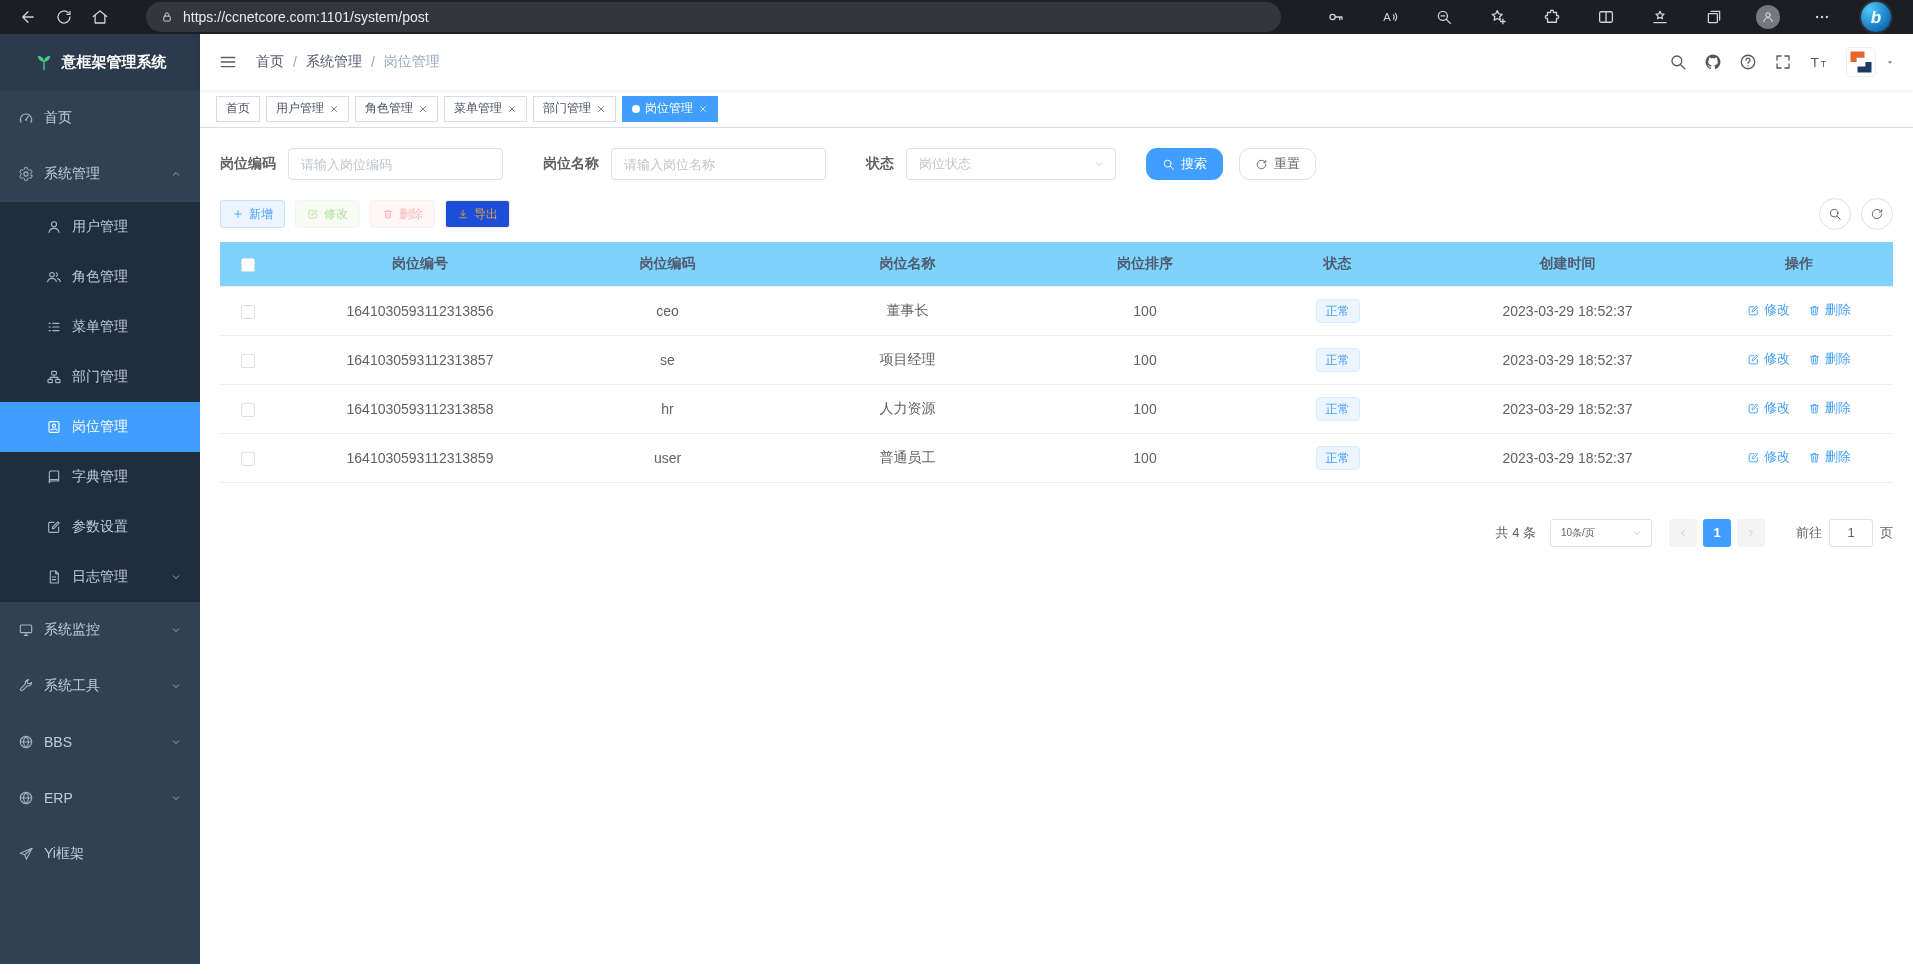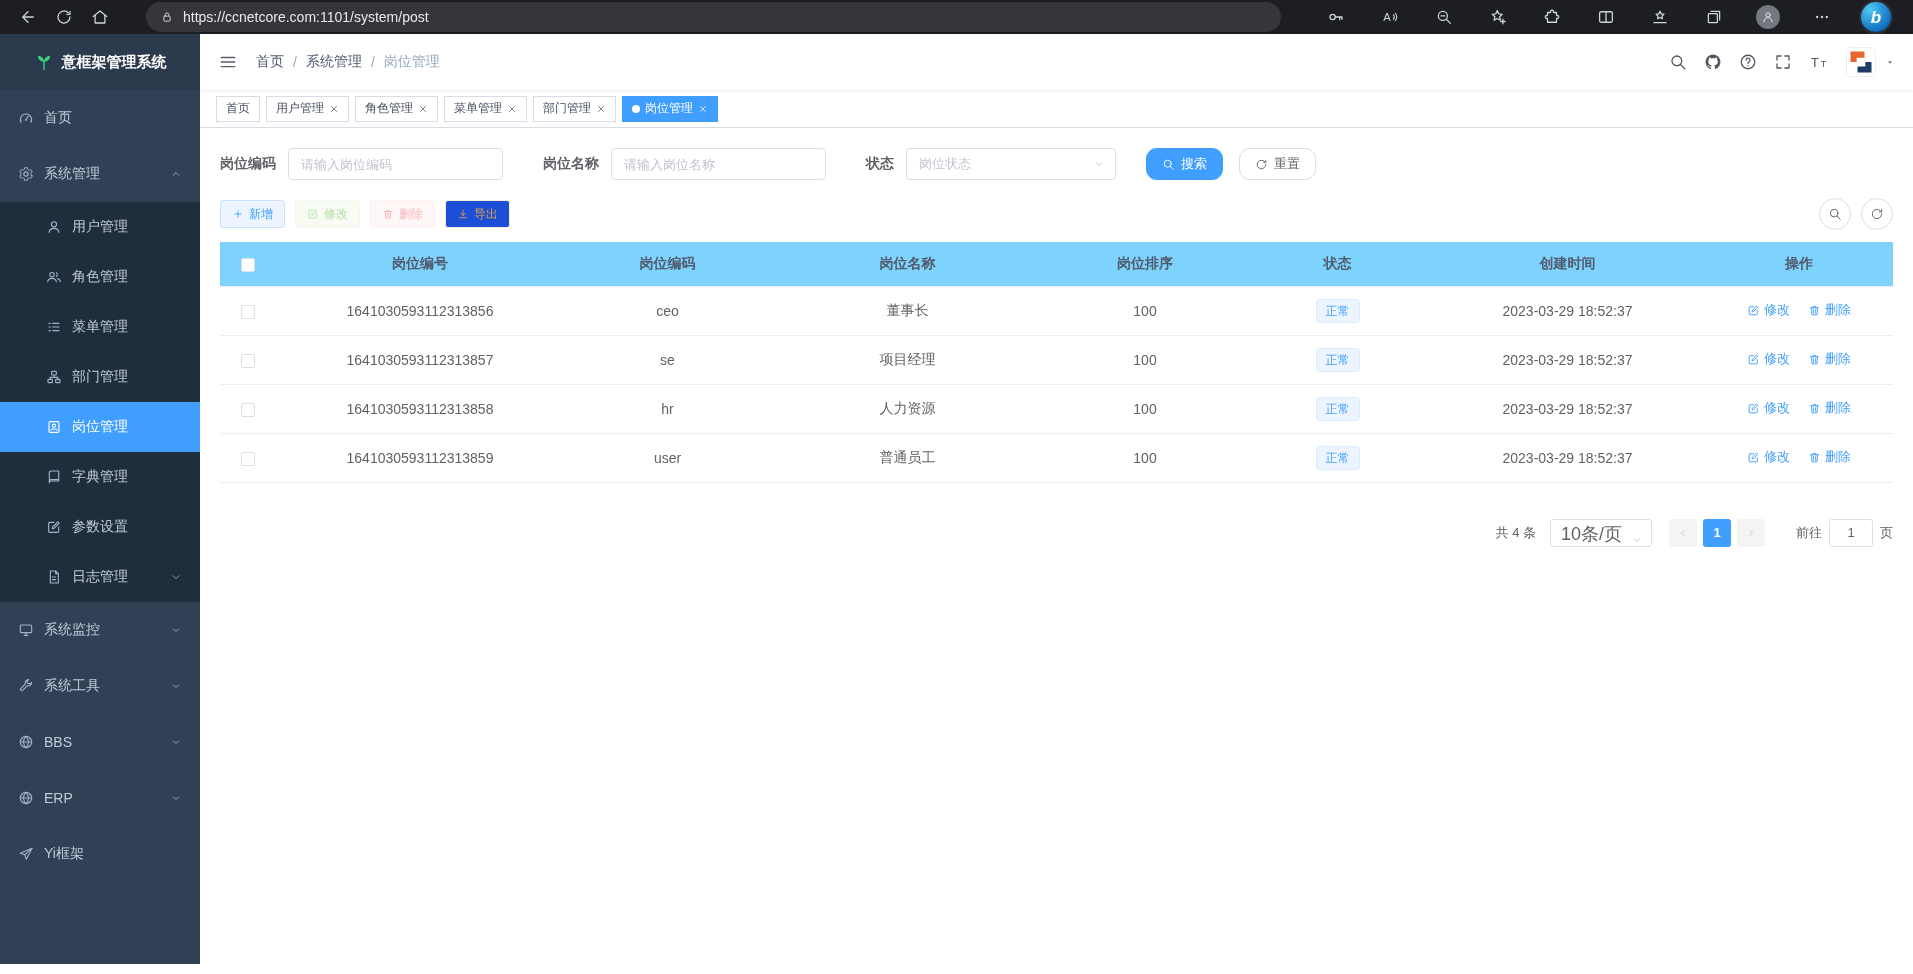--- a/index.html
+++ b/index.html
@@ -82,21 +82,21 @@
   table{width:100%;border-collapse:collapse;table-layout:fixed}
   th{height:44px;background:#7dd3fc;color:#515a6e;font-size:14px;font-weight:700;border-bottom:1px solid #ebeef5;text-align:center;white-space:nowrap}
   td{height:49px;border-bottom:1px solid #ebeef5;font-size:14px;color:#606266;text-align:center;white-space:nowrap}
   .checkbox{width:14px;height:14px;border:1px solid #dcdfe6;border-radius:2px;display:inline-block;background:#fff;vertical-align:middle;cursor:pointer}
   .tag{display:inline-block;height:24px;line-height:22px;padding:0 9px;background:#ecf5ff;border:1px solid #d9ecff;color:#409eff;font-size:12px;border-radius:4px}
   .rlink{color:#409eff;font-size:13px;display:inline-flex;align-items:center;gap:4px;cursor:pointer}
   .rlink + .rlink{margin-left:14px}
 
   .pager{display:flex;align-items:center;justify-content:flex-end;margin-top:36px;font-size:13px;color:#606266}
   .total{margin-right:14px;white-space:nowrap}
-  .psize{width:102px;height:28px;border:1px solid #dcdfe6;border-radius:3px;display:flex;align-items:flex-end;justify-content:space-between;padding:0 8px 0 10px;font-size:18px;color:#606266;margin-right:14px;cursor:pointer;white-space:nowrap}
+  .psize{width:102px;height:28px;border:1px solid #dcdfe6;border-radius:3px;display:flex;align-items:center;justify-content:space-between;padding:0 8px 0 10px;font-size:10px;color:#606266;margin-right:14px;cursor:pointer;white-space:nowrap}
   .psize .ic{color:#c0c4cc}
   .pbtn{width:28px;height:28px;border-radius:3px;background:#f4f4f5;display:flex;align-items:center;justify-content:center;margin:0 3px;cursor:pointer}
   .pbtn.disabled{color:#c0c4cc}
   .pnum{width:28px;height:28px;border-radius:3px;background:#409eff;color:#fff;display:flex;align-items:center;justify-content:center;margin:0 3px;font-weight:600;cursor:pointer}
   .goto{margin-left:28px;display:flex;align-items:center;gap:7px;white-space:nowrap}
   .goto-input{width:44px;height:28px;border:1px solid #dcdfe6;border-radius:3px;text-align:center;font-size:13px;color:#606266;outline:none;font-family:inherit}
 </style>
 </head>
 <body>
 

